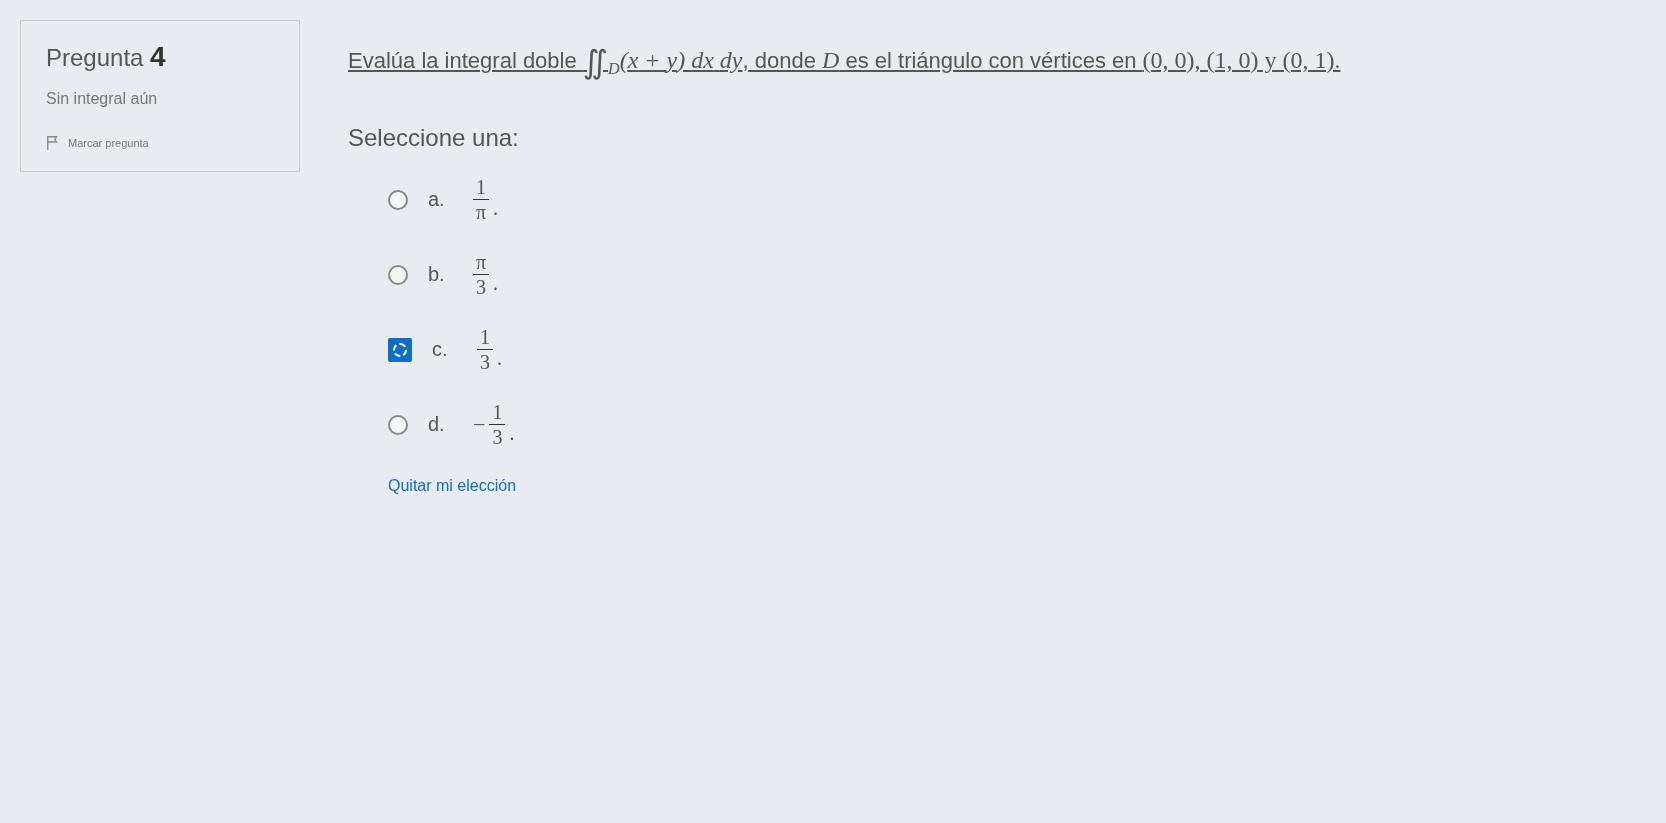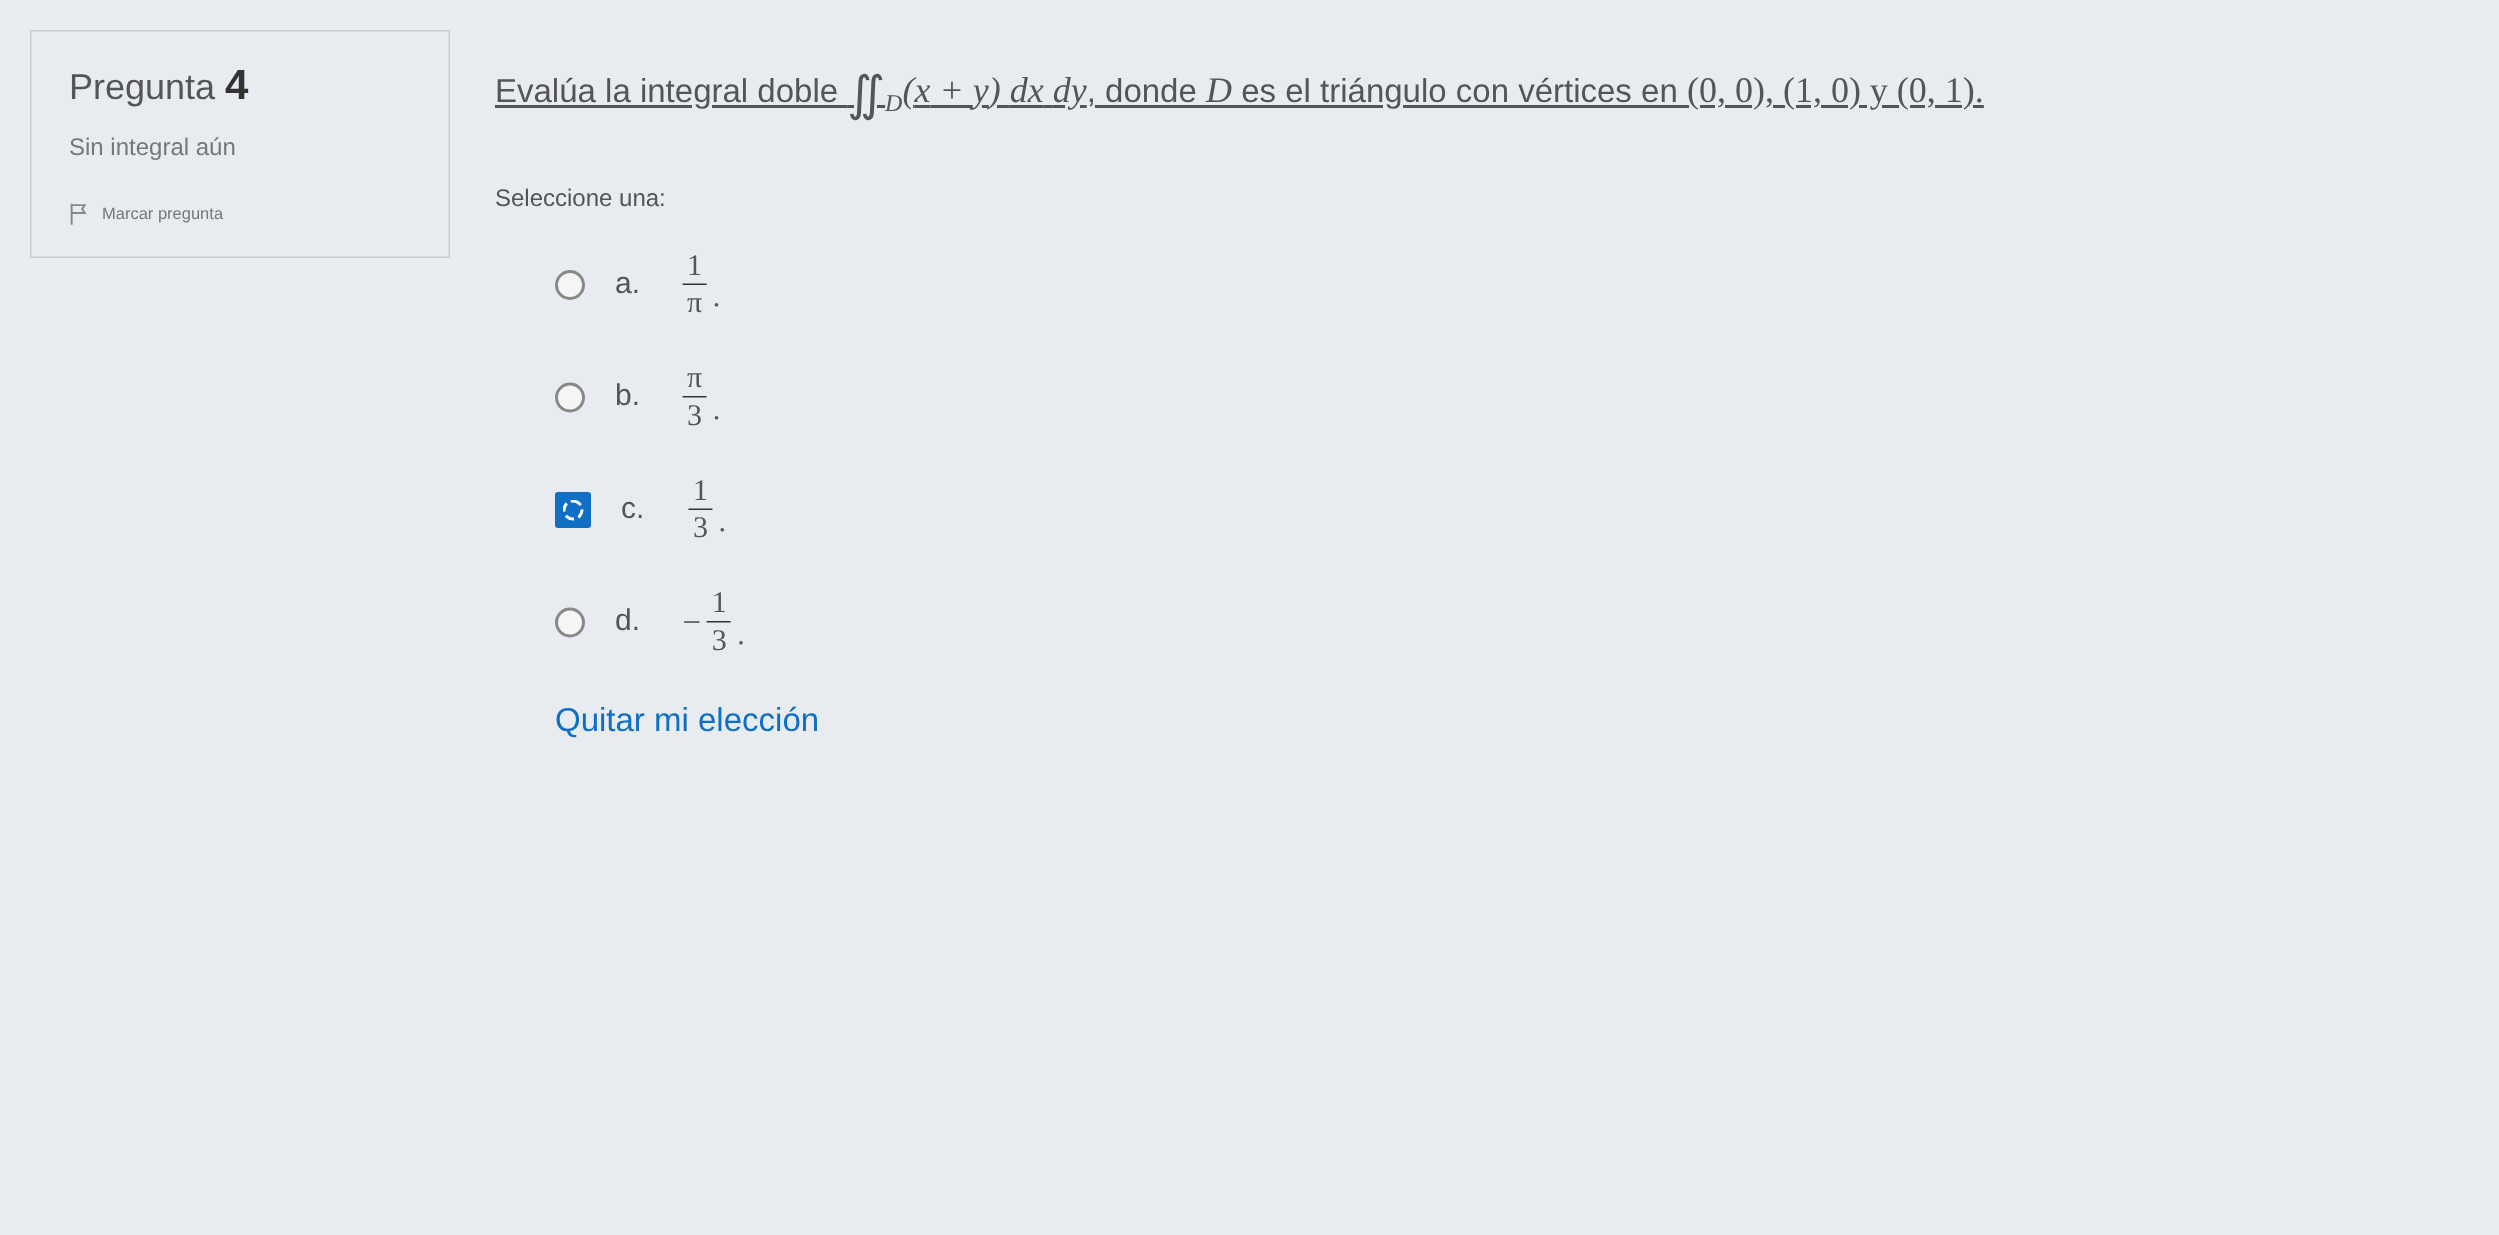--- a/index.html
+++ b/index.html
@@ -9,21 +9,21 @@
     }
     body {
       font-family: Arial, sans-serif;
       background: #e8ecf0;
       padding: 20px;
       min-height: 823px;
       width: 1666px;
     }
     .container {
       display: flex;
-      gap: 30px;
+      gap: 48px;
     }
     .sidebar {
       width: 280px;
       border: 1px solid #ccc;
       padding: 20px 25px;
       background: #e8ecf0;
       height: fit-content;
     }
     .question-title {
       font-size: 24px;
@@ -78,21 +78,21 @@
     }
     .integral {
       font-size: 32px;
       vertical-align: middle;
     }
     .subscript {
       font-size: 16px;
       vertical-align: sub;
     }
     .select-label {
-      font-size: 16px;
+      font-size: 24px;
       color: #555;
       margin-bottom: 25px;
     }
     .options {
       margin-left: 40px;
     }
     .option {
       display: flex;
       align-items: center;
       gap: 20px;
@@ -152,21 +152,21 @@
       font-size: 22px;
     }
     .period {
       font-family: 'Times New Roman', serif;
       font-size: 20px;
       align-self: flex-end;
       margin-bottom: 2px;
     }
     .clear-link {
       color: #0f6fc5;
-      font-size: 22px;
+      font-size: 16px;
       margin-top: 20px;
       margin-left: 40px;
       cursor: pointer;
     }
   </style>
 </head>
 <body>
 
 <div class="container">
   <div class="sidebar">

